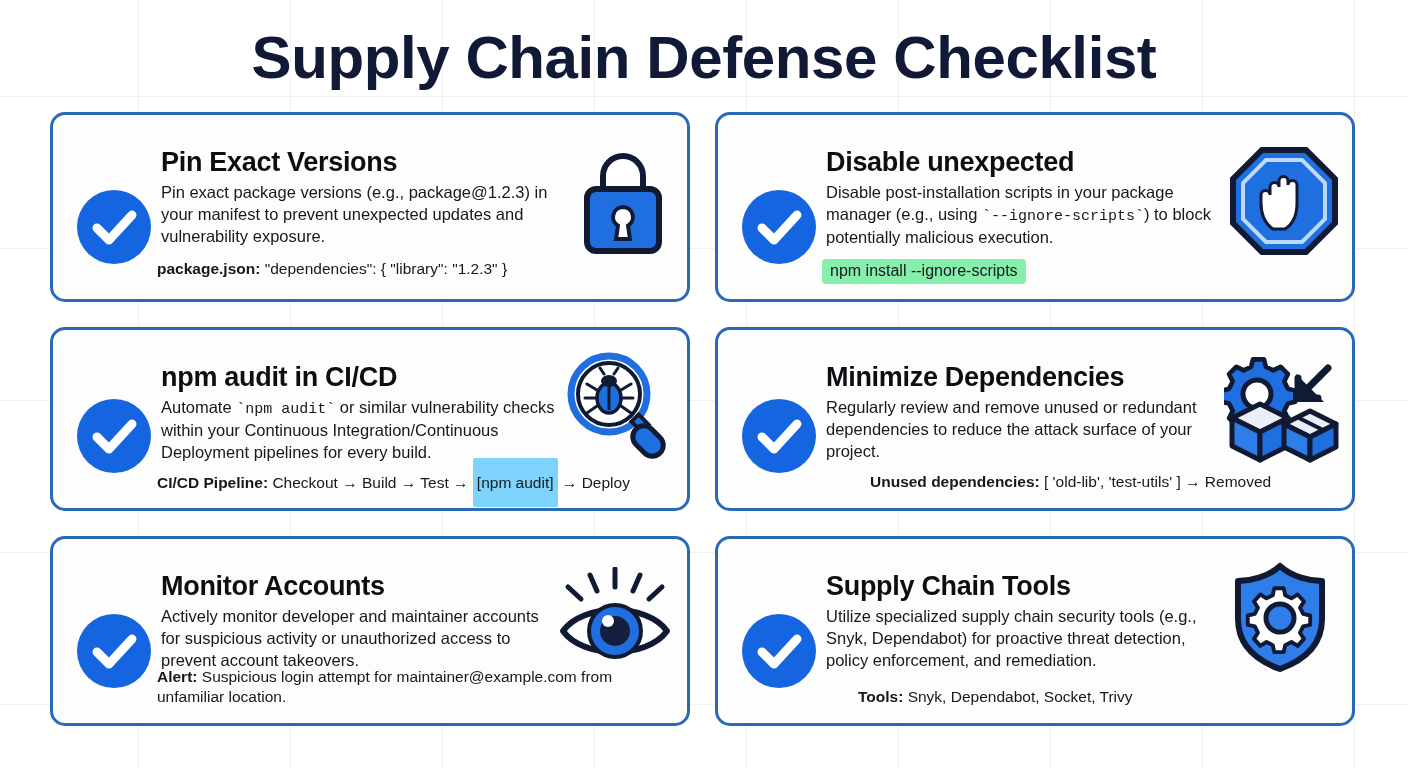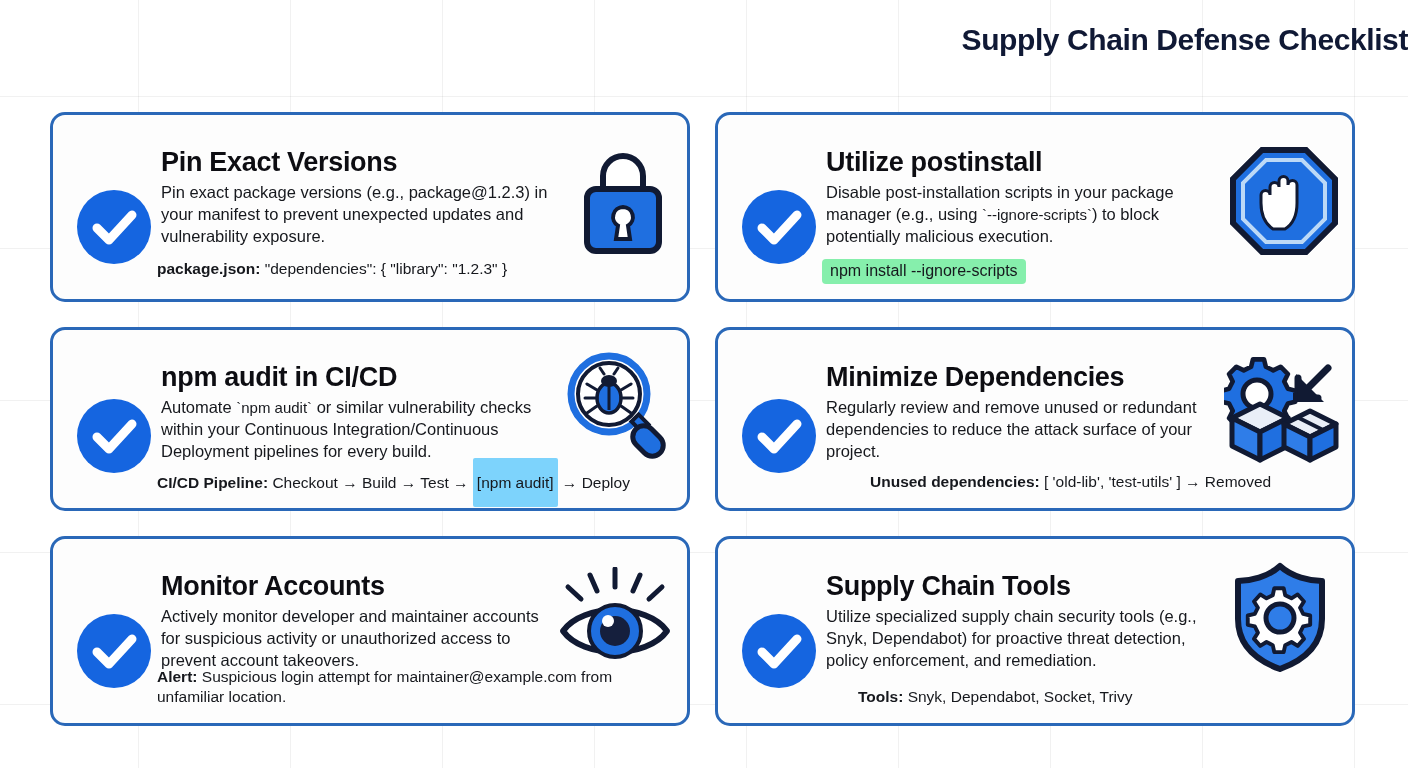--- a/index.html
+++ b/index.html
@@ -26,22 +26,22 @@
     width: 1408px;
     height: 768px;
   }
 
   
   .title {
     position: absolute;
     top: 23px;
     left: 0;
     width: 1408px;
-    text-align: right;
-    font-size: 30px;
+    text-align: center;
+    font-size: 60px;
     font-weight: bold;
     letter-spacing: -0.4px;
     color: #101935;
   }
 
   
   .grid {
     position: absolute;
     top: 112px;
     left: 50px;
@@ -102,21 +102,21 @@
     margin-bottom: 5px;
   }
 
   .card-desc {
     font-size: 16.5px;
     line-height: 1.33;
     color: #16181d;
     max-width: 400px;
   }
   .card-desc code {
-    font-family: Liberation Sans, sans-serif;
+    font-family: Liberation Mono, monospace;
     font-size: 15px;
   }
 
   .card-footer {
     position: absolute;
     left: 104px;
     bottom: 14px;
     font-size: 15.5px;
     line-height: 1.3;
     color: #16181d;
@@ -196,21 +196,21 @@
 
     <div class="card row1">
       <div class="check-wrap">
         <div class="check-circle">
           <svg width="74" height="74" viewBox="0 0 74 74">
             <path d="M20 38 L32 50 L55 25" fill="none" stroke="#ffffff" stroke-width="9" stroke-linecap="round" stroke-linejoin="round"></path>
           </svg>
         </div>
       </div>
       <div class="content">
-        <div class="card-title">Utilize postinstall</div>
+        <div class="card-title">Disable unexpected</div>
         <div class="card-desc" style="max-width:392px">
           <span>Disable post-installation scripts in your package manager (e.g., using </span><code>`--ignore-scripts`</code><span>) to block potentially malicious execution.</span>
         </div>
       </div>
       <div class="card-footer footer-c2">
         <span class="chip">npm install --ignore-scripts</span>
       </div>
 
       <div class="icon-art icon-stop">
         <svg width="112" height="112" viewBox="0 0 112 112">

